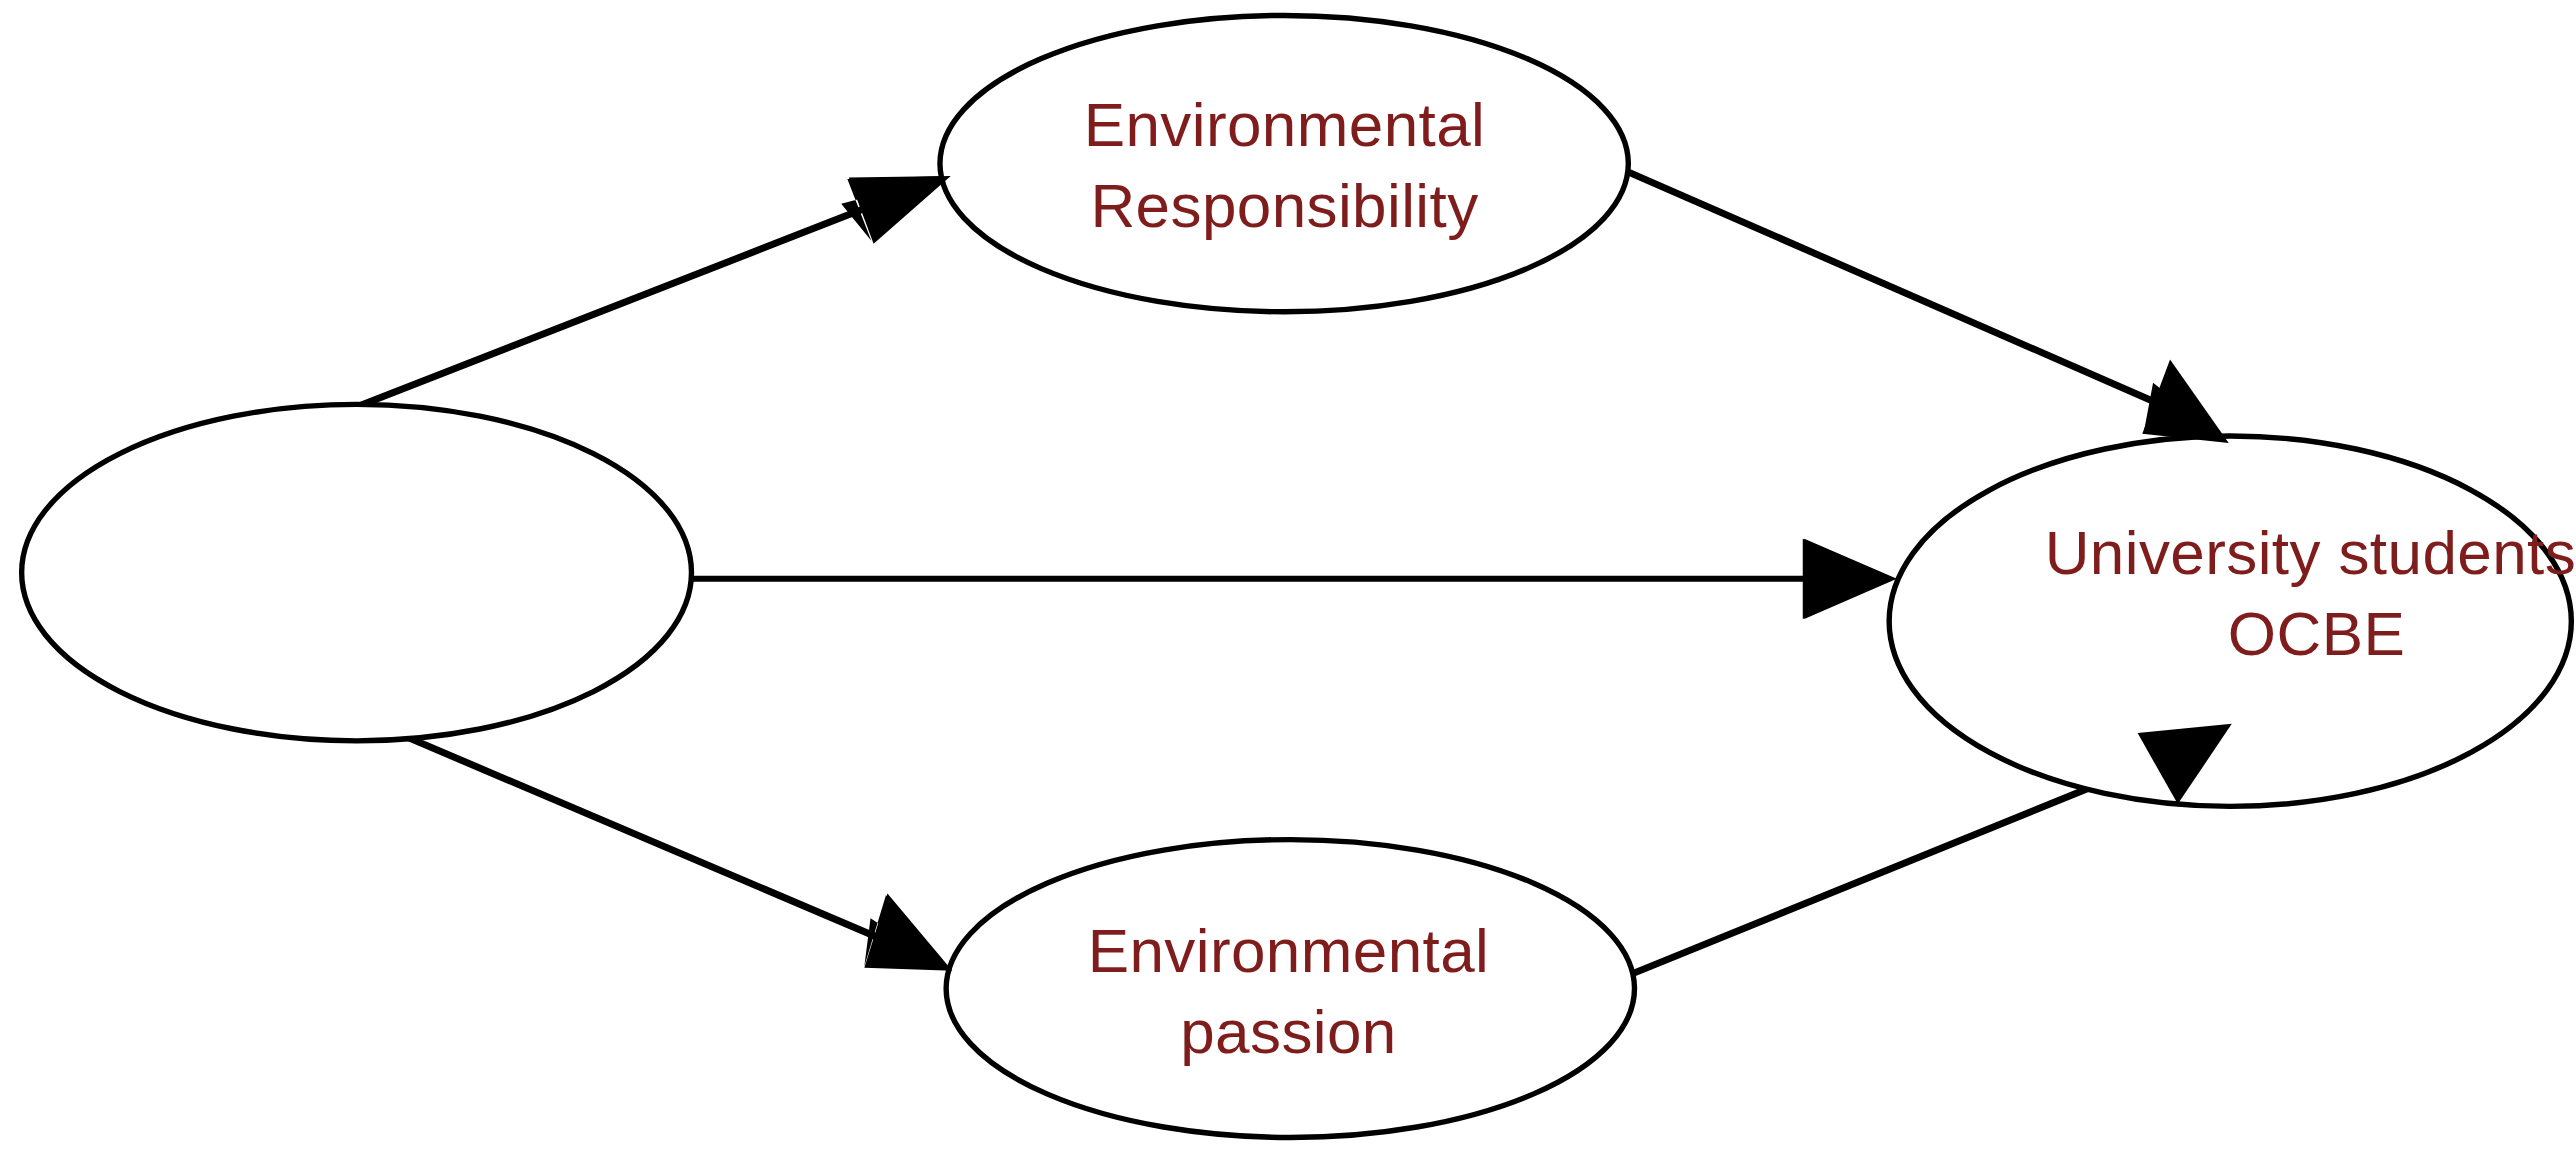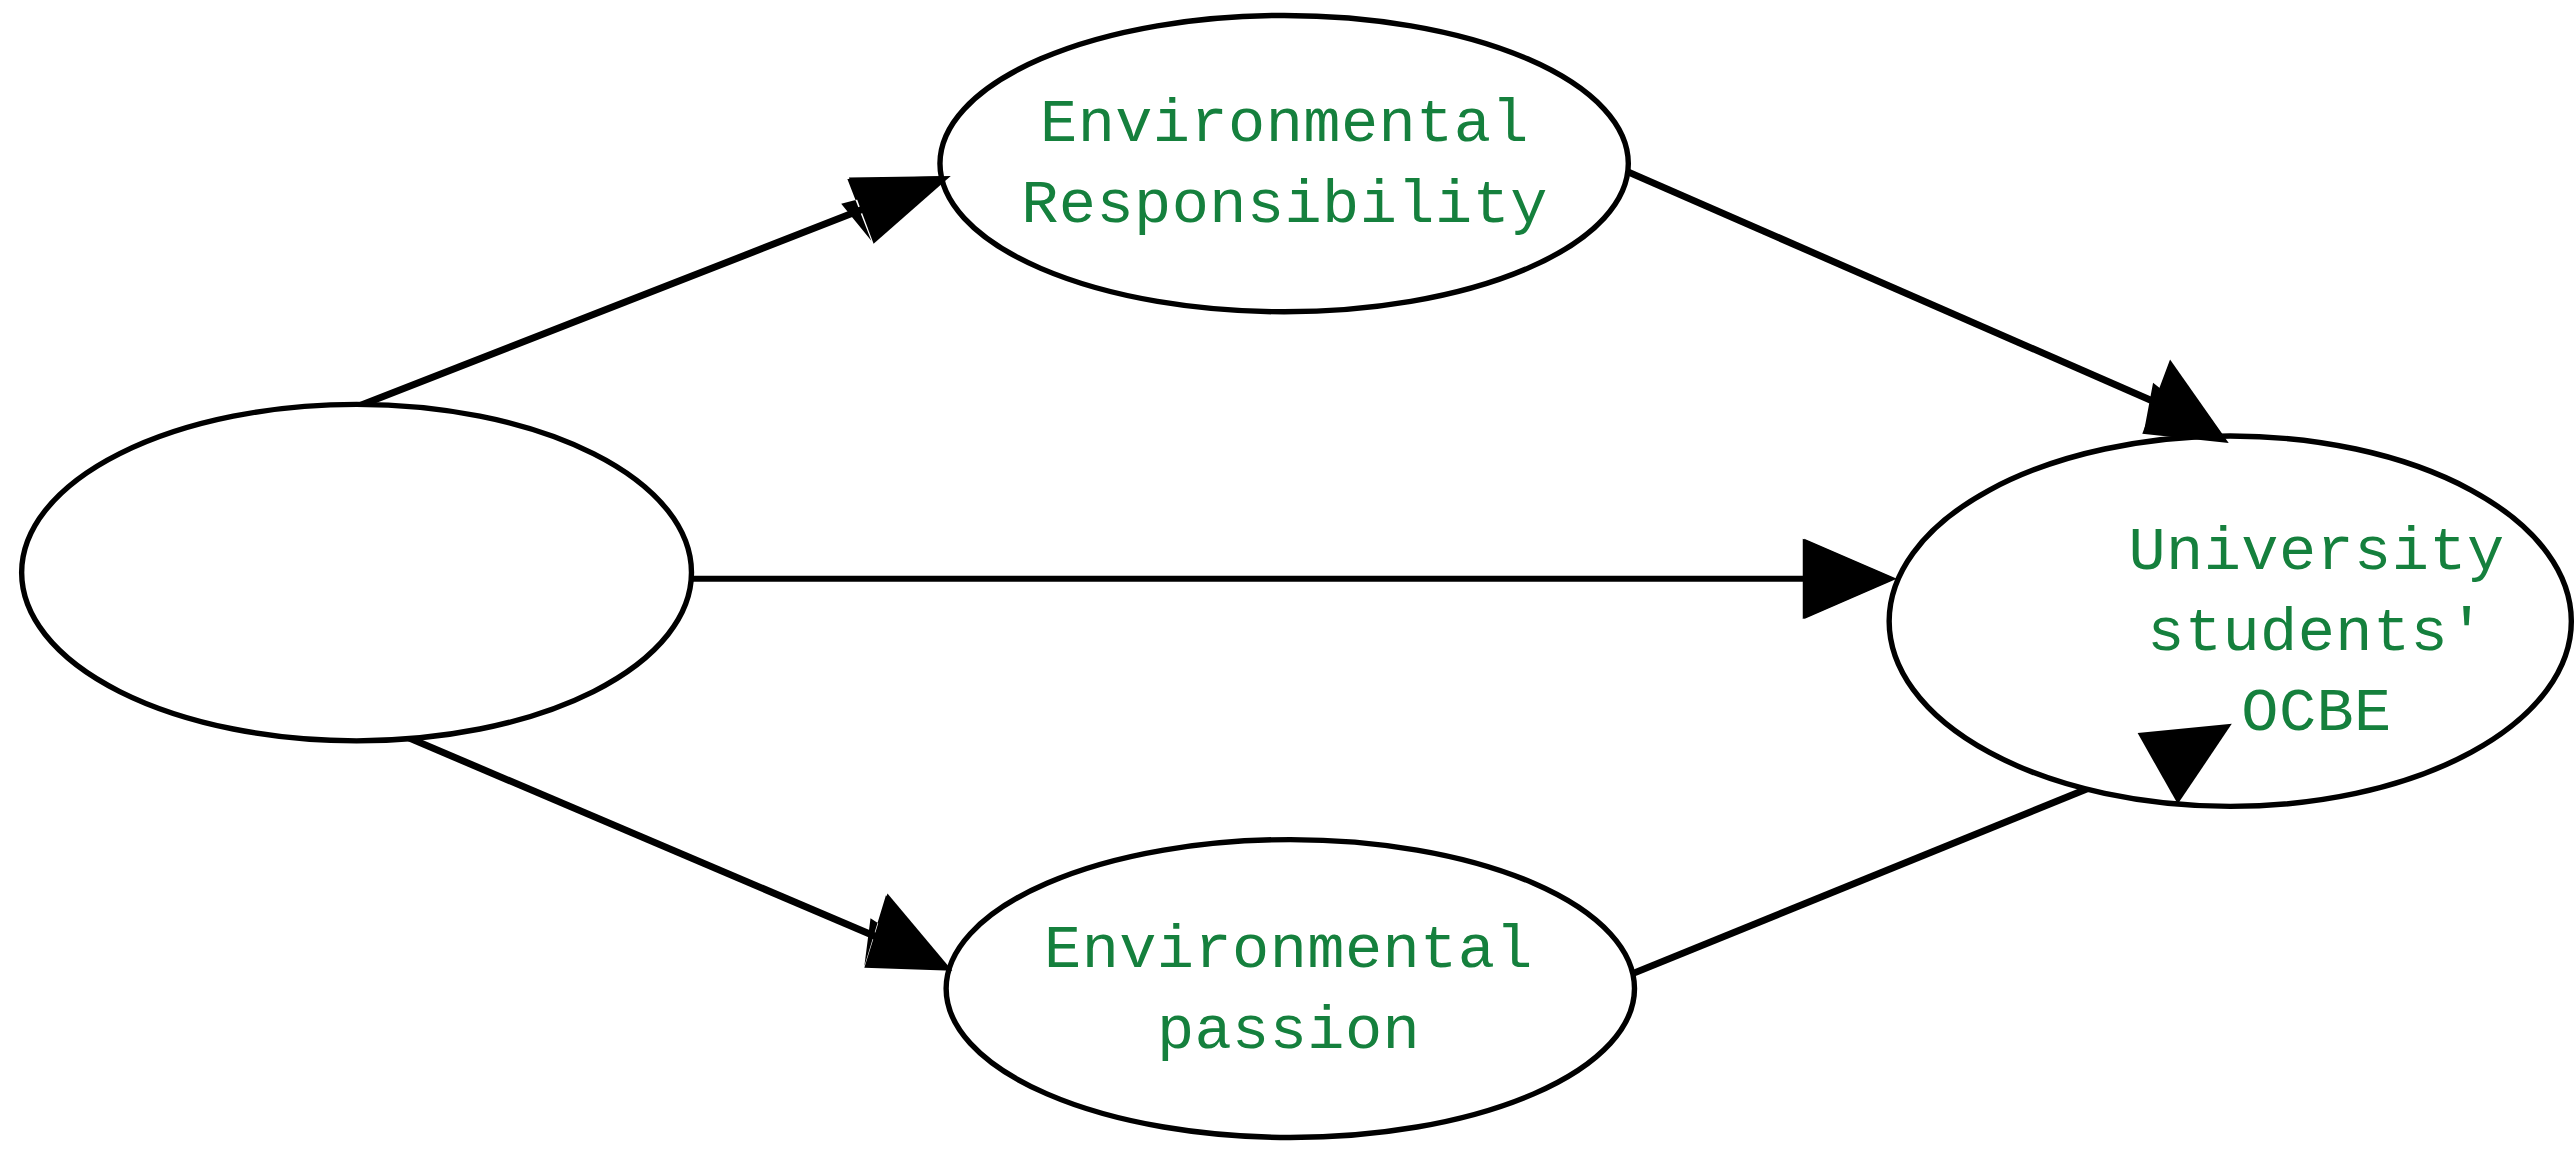--- a/index.html
+++ b/index.html
@@ -43,22 +43,22 @@
     stroke-width: 8;
     fill: none;
   }
   .arrow-head {
     fill: #000000;
     stroke: none;
   }
   .node-label {
     position: absolute;
     text-align: center;
-    color: #15803d;
-    font-family: Liberation Mono, monospace;
+    color: #7f1d1d;
+    font-family: Liberation Sans, sans-serif;
     font-size: 62px;
     line-height: 1.30;
     font-weight: 400;
     letter-spacing: 0.4px;
     white-space: pre-line;
     pointer-events: none;
   }
   #label-online {
     left: 21px;
     top: 463px;

